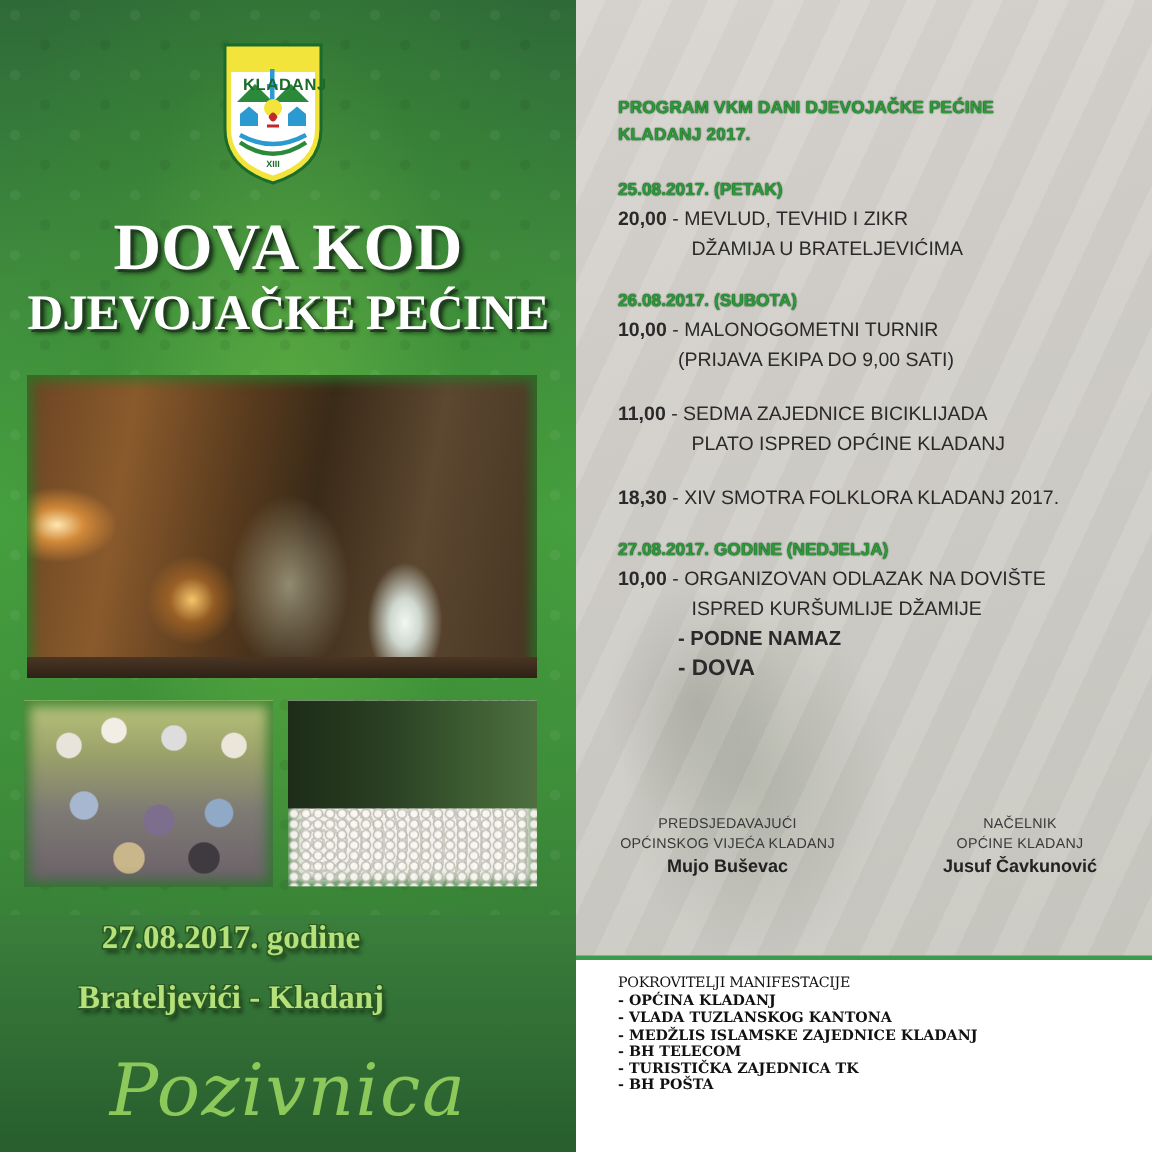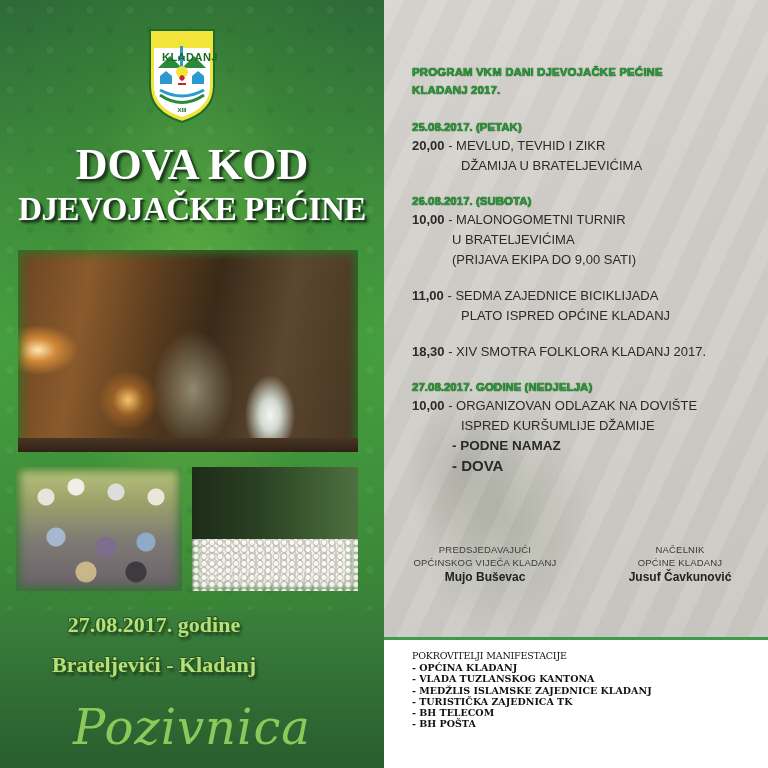--- a/index.html
+++ b/index.html
@@ -225,21 +225,20 @@
   <div class="item">
     <span class="t">20,00</span><span> - MEVLUD, TEVHID I ZIKR</span>
     <span class="cont">DŽAMIJA U BRATELJEVIĆIMA</span>
   </div>
 
   <div style="height:16px"></div>
 
   <div class="day">26.08.2017. (SUBOTA)</div>
   <div class="item">
     <span class="t">10,00</span><span> - MALONOGOMETNI TURNIR</span>
-    <span class="cont" style="padding-left:40px">U BRATELJEVIĆIMA</span>
     <span class="cont" style="padding-left:40px">(PRIJAVA EKIPA DO 9,00 SATI)</span>
   </div>
 
   <div style="height:16px"></div>
 
   <div class="item">
     <span class="t">11,00</span><span> - SEDMA ZAJEDNICE BICIKLIJADA</span>
     <span class="cont">PLATO ISPRED OPĆINE KLADANJ</span>
   </div>
 
@@ -270,16 +269,16 @@
   <div class="role">NAČELNIK</div>
   <div class="role">OPĆINE KLADANJ</div>
   <div class="name">Jusuf Čavkunović</div>
 </div>
 
 <div class="sponsors">
   <div class="head">POKROVITELJI MANIFESTACIJE</div>
   <div class="li">- OPĆINA KLADANJ</div>
   <div class="li">- VLADA TUZLANSKOG KANTONA</div>
   <div class="li">- MEDŽLIS ISLAMSKE ZAJEDNICE KLADANJ</div>
+  <div class="li">- BH TELECOM</div>
   <div class="li">- TURISTIČKA ZAJEDNICA TK</div>
-  <div class="li">- BH TELECOM</div>
   <div class="li">- BH POŠTA</div>
 </div>
 
 </body></html>

